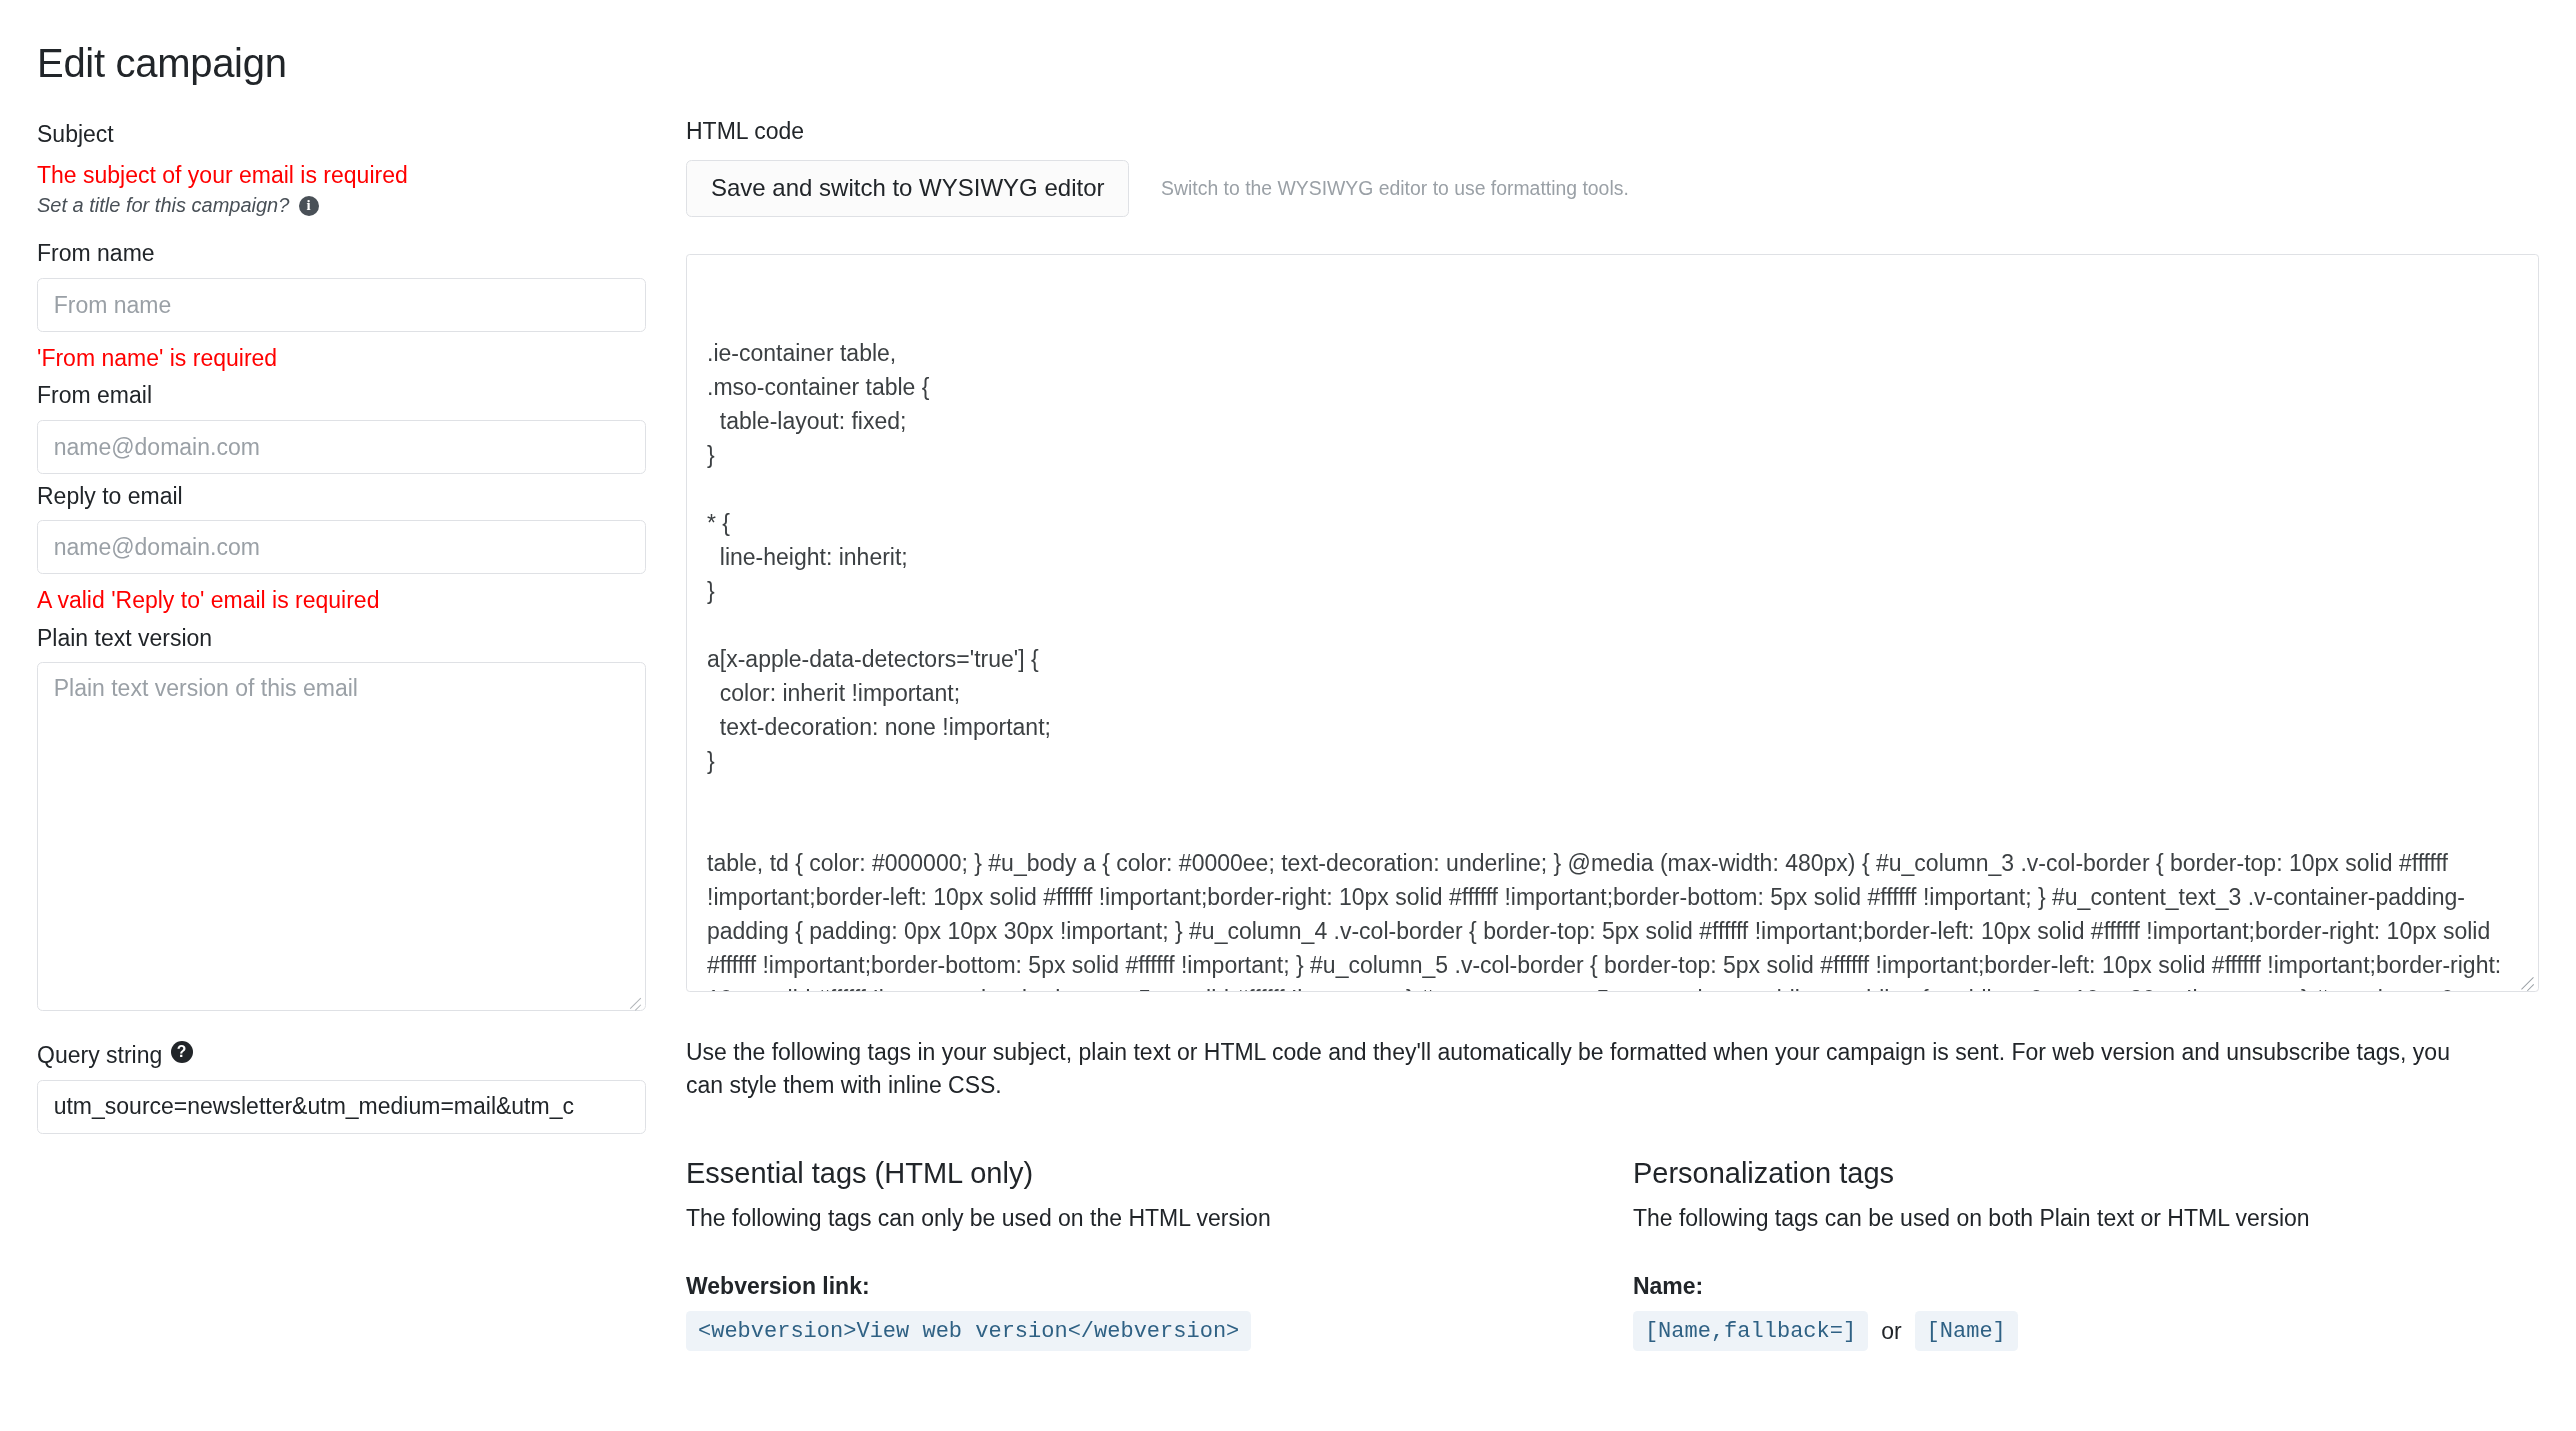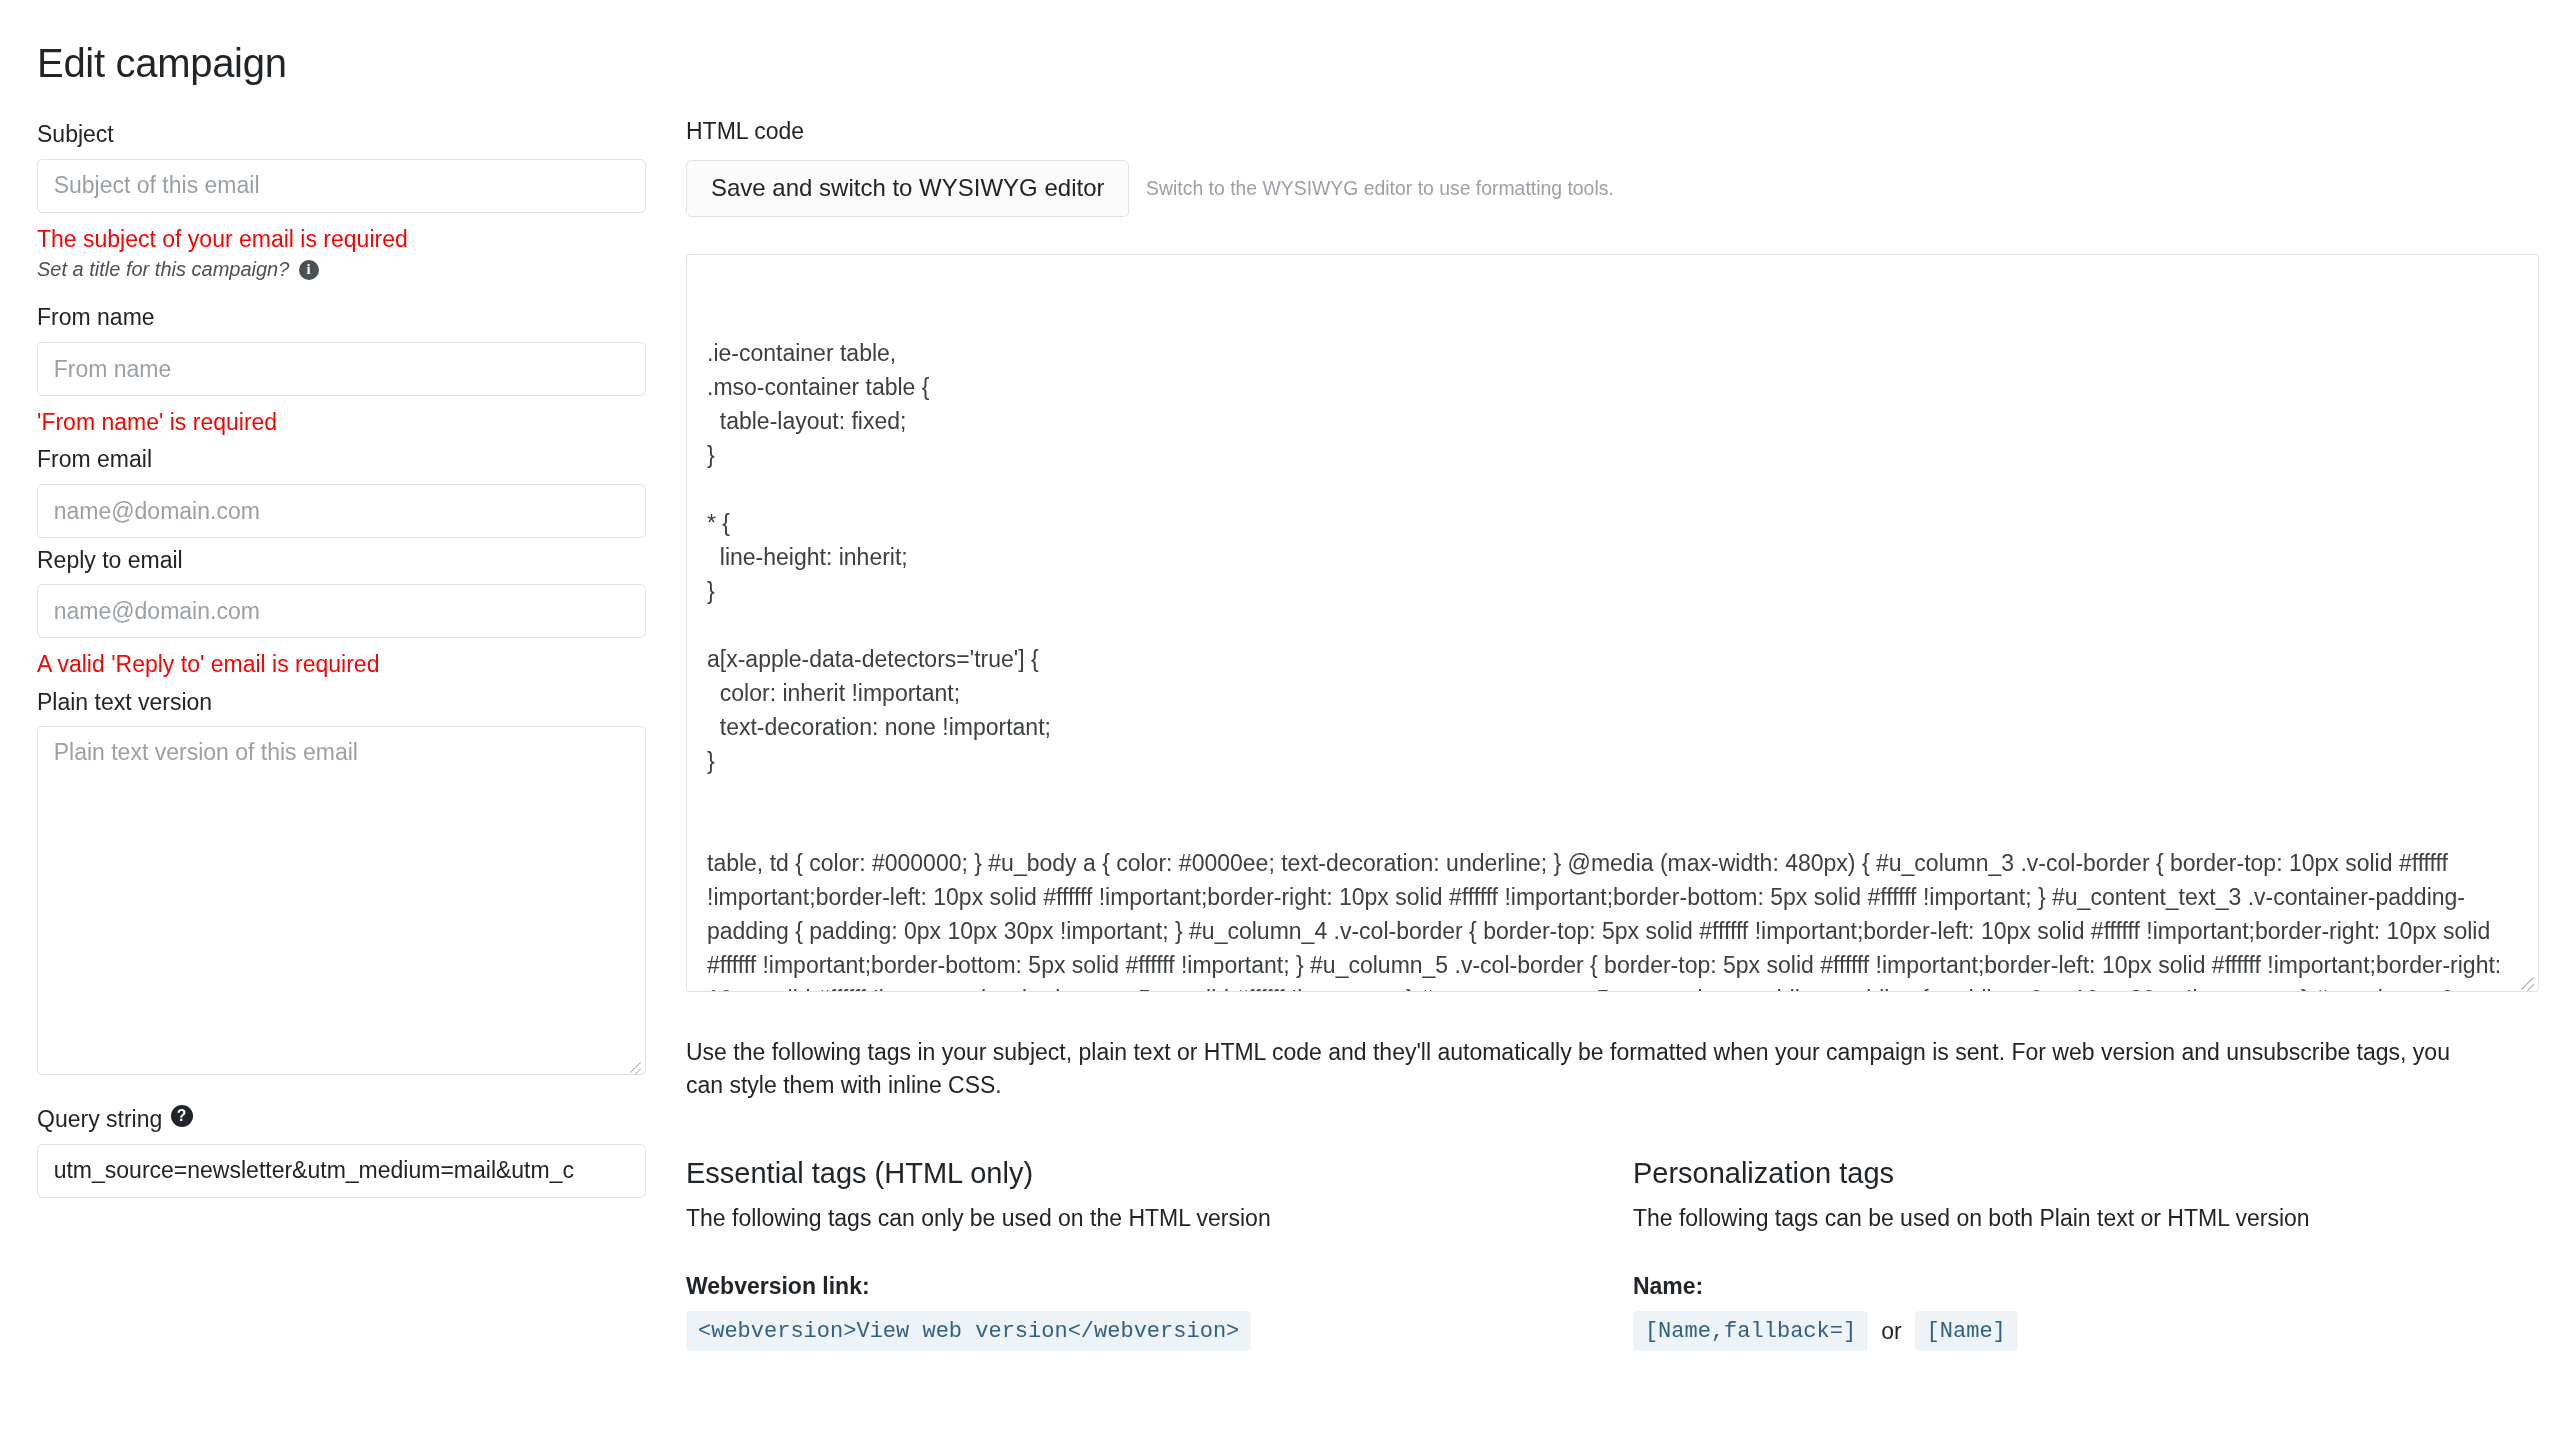--- a/index.html
+++ b/index.html
@@ -166,21 +166,21 @@
     width: 1853px;
   }
   .right-label {
     font-size: 23px;
     color: #212529;
     margin: 0 0 14.8px 0;
   }
   .switch-row {
     display: flex;
     align-items: stretch;
-    gap: 0;
+    gap: 15px;
   }
   .wysiwyg-btn {
     display: inline-flex;
     align-items: center;
     justify-content: center;
     height: 57px;
     padding: 0 24px;
     background: #fbfbfb;
     border: 0.9px solid #dfe1e5;
     border-radius: 5.5px;
@@ -298,21 +298,20 @@
 <body>
 
 <div class="page">
 
   <h1 class="page-title">Edit campaign</h1>
 
   <div class="left-col">
 
     <div class="field-block">
       <label class="field-label">Subject</label>
-      <input class="text-input" type="text" placeholder="Subject of this email" style="">
       <p class="error-msg">The subject of your email is required</p>
       <div class="helper-row">
         <span class="helper-text">Set a title for this campaign?</span>
         <span class="info-icon">i</span>
       </div>
     </div>
 
     <div class="gap-a"></div>
 
     <div class="field-block">

